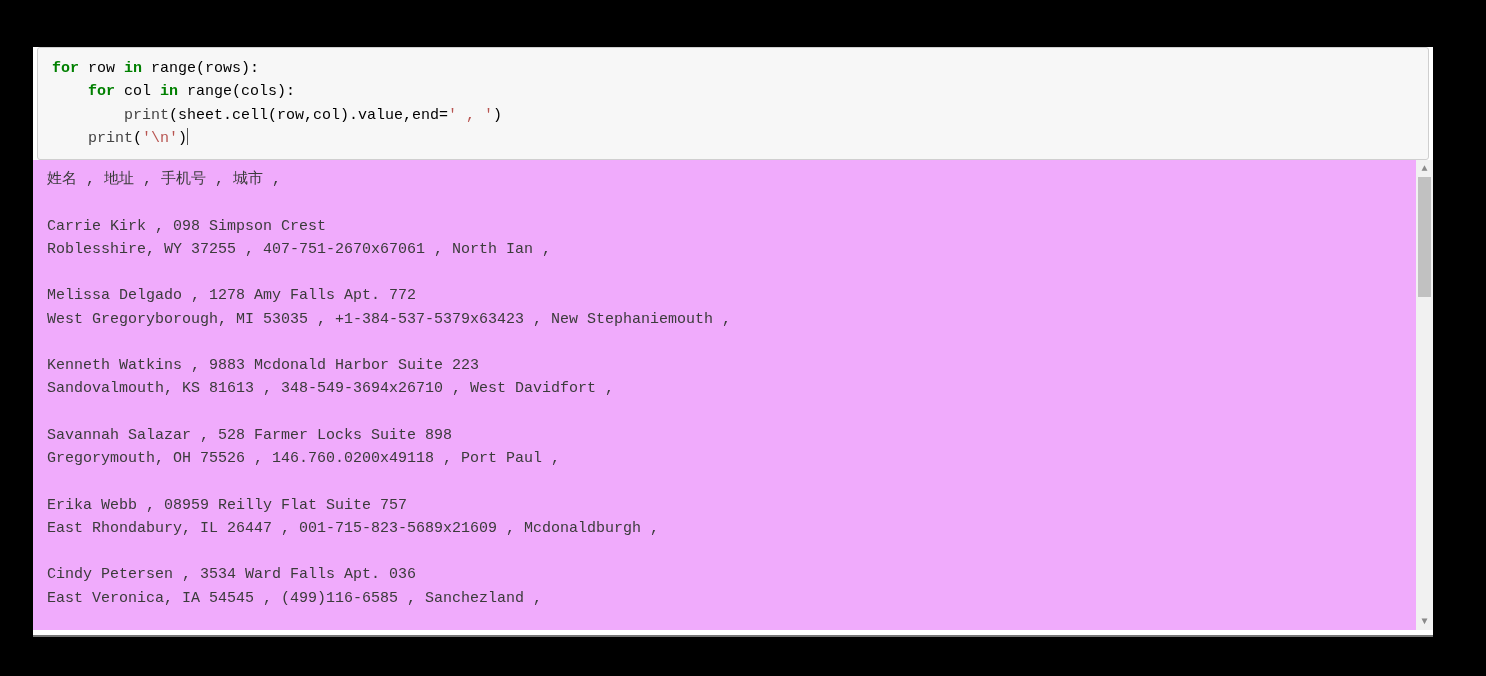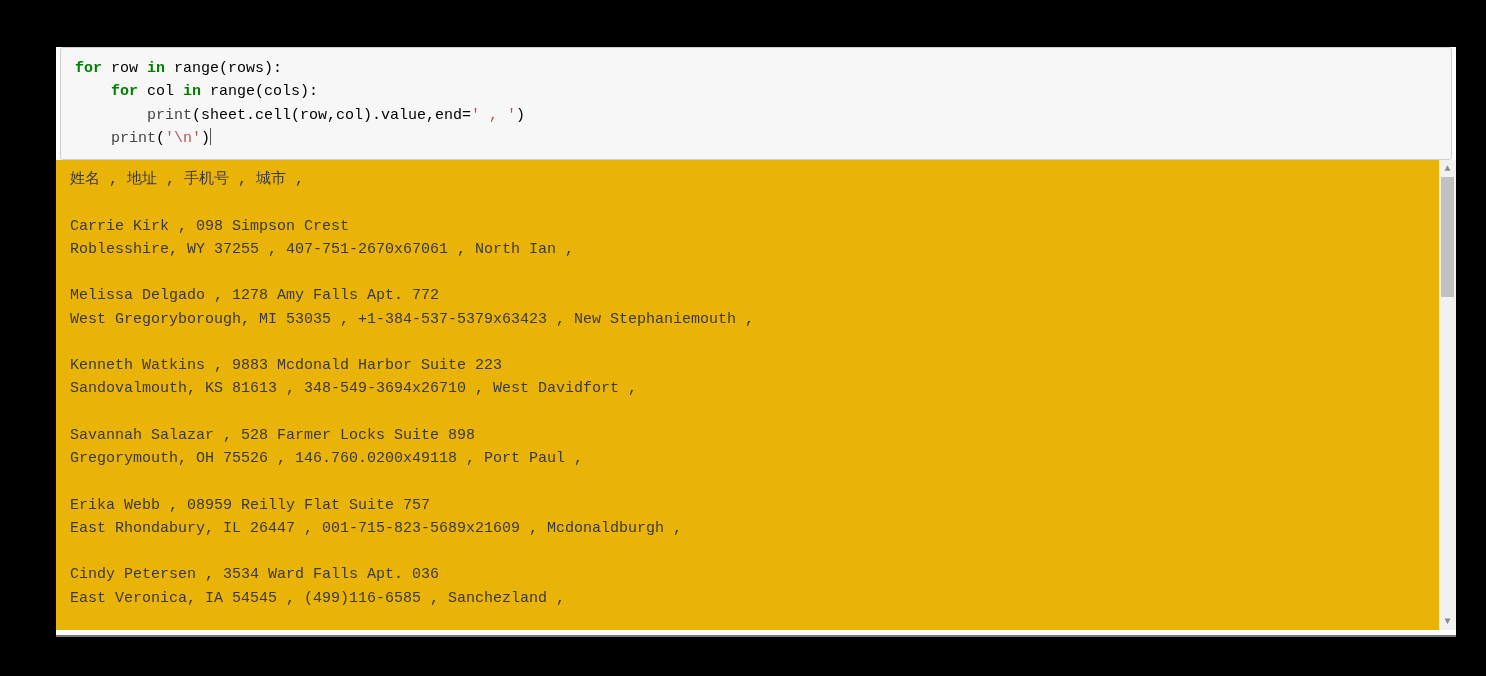--- a/index.html
+++ b/index.html
@@ -6,21 +6,21 @@
   body {
     background: #000;
     width: 1486px;
     height: 676px;
     font-family: "SimSun", "NSimSun", "Courier New", monospace;
     font-size: 15px;
     overflow: hidden;
   }
   .outer-frame {
     position: absolute;
-    left: 56px;
+    left: 33px;
     top: 47px;
     width: 1400px;
     height: 590px;
     background: #fff;
   }
   .code-block {
     border: 1px solid #cfcfcf;
     border-radius: 3px;
     background: #f7f7f7;
     padding: 9px 14px;
@@ -35,21 +35,21 @@
   .str { color: #b85450; }
   .cursor {
     display: inline-block;
     width: 0;
     border-left: 1px solid #555;
     height: 17px;
     vertical-align: -3px;
   }
   .output-area {
     position: relative;
-    background: #eab308;
+    background: #f0abfc;
     padding: 8px 14px 0 14px;
     line-height: 1.55;
     color: #3b3b3b;
     white-space: pre-wrap;
     font-size: 15px;
     height: calc(100% - 120px);
     overflow: hidden;
   }
   .scroll-track {
     position: absolute;

